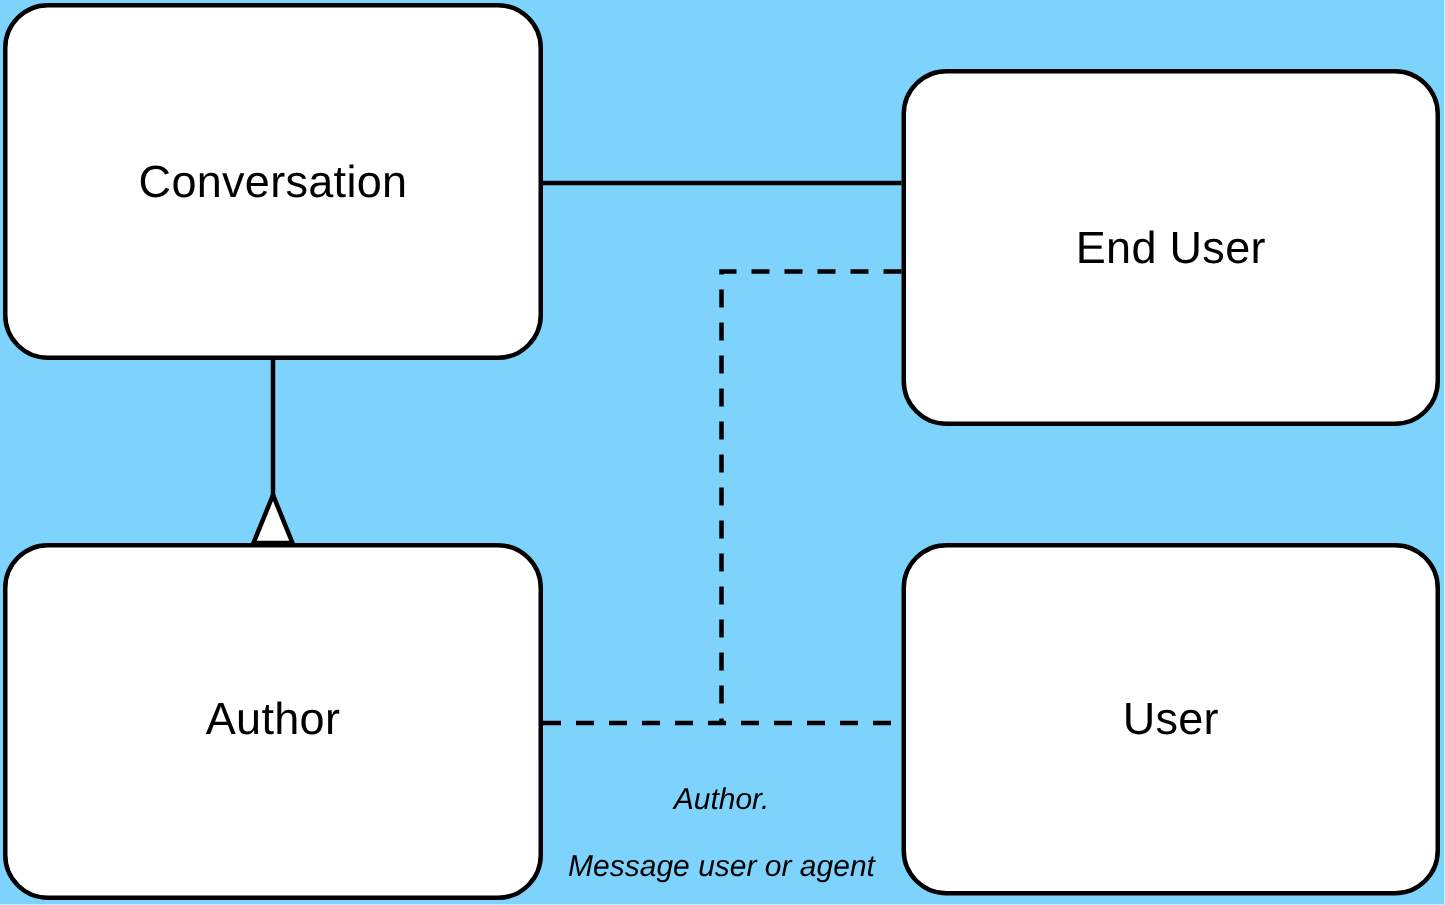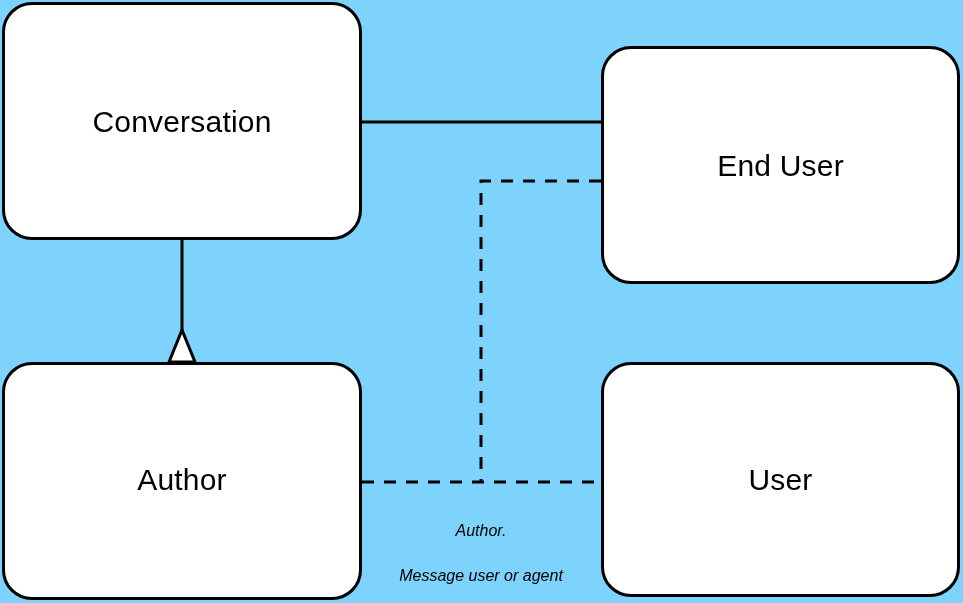--- a/index.html
+++ b/index.html
@@ -43,21 +43,21 @@
     line-height: 1.1;
     color: #000000;
     text-align: center;
     letter-spacing: 0.2px;
     white-space: nowrap;
   }
   .edge-annotation {
     position: absolute;
     font-family: "Liberation Sans", sans-serif;
     font-style: italic;
-    font-size: 16px;
+    font-size: 20px;
     line-height: 1.15;
     color: #000000;
     text-align: center;
     white-space: nowrap;
     transform: translateX(-50%);
   }
 </style>
 </head>
 <body>
 

